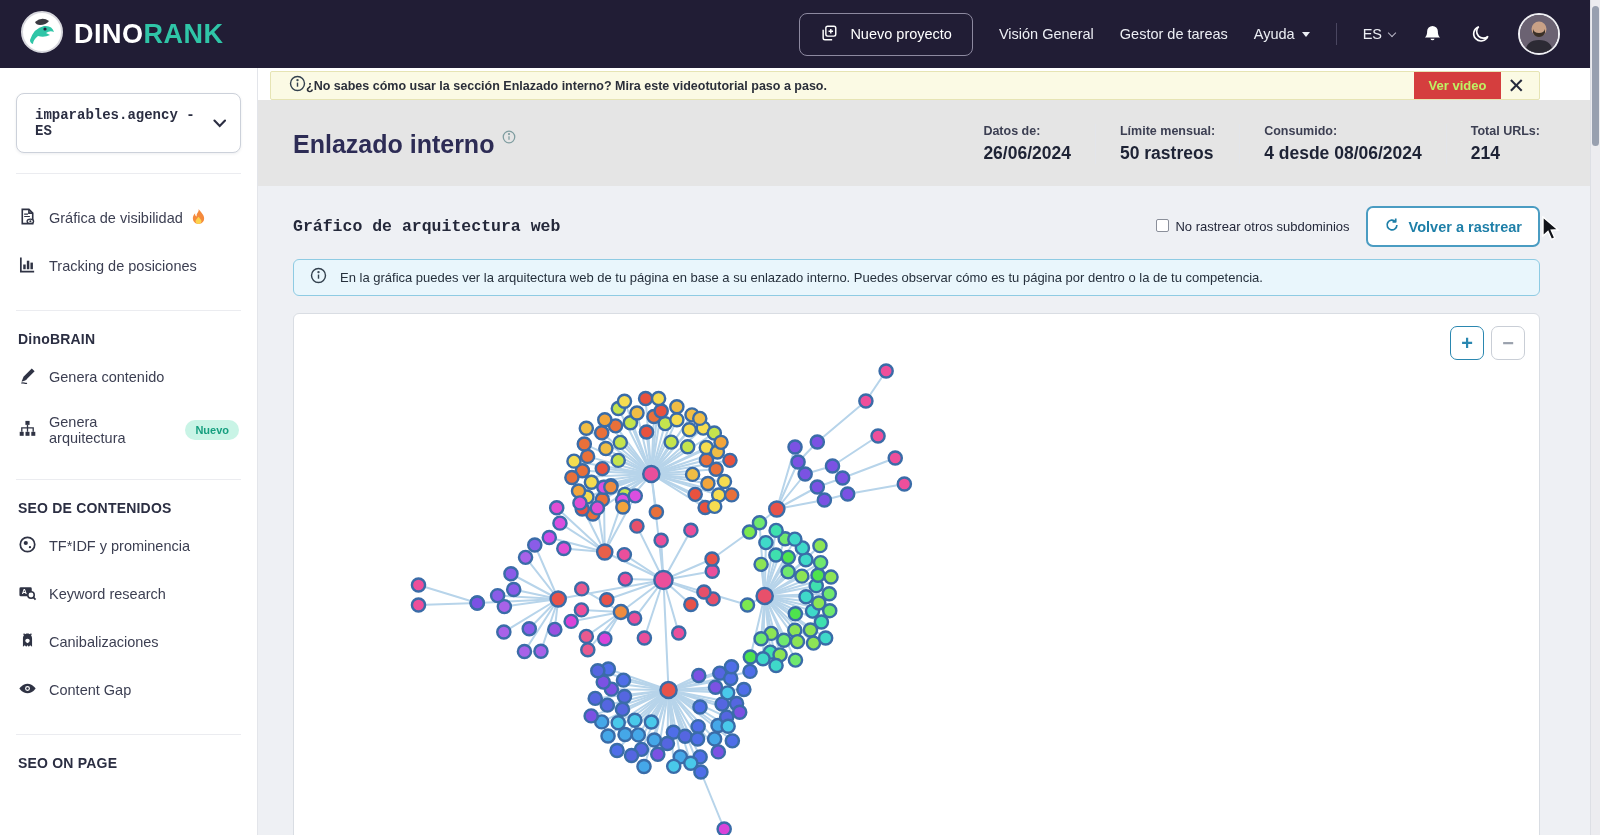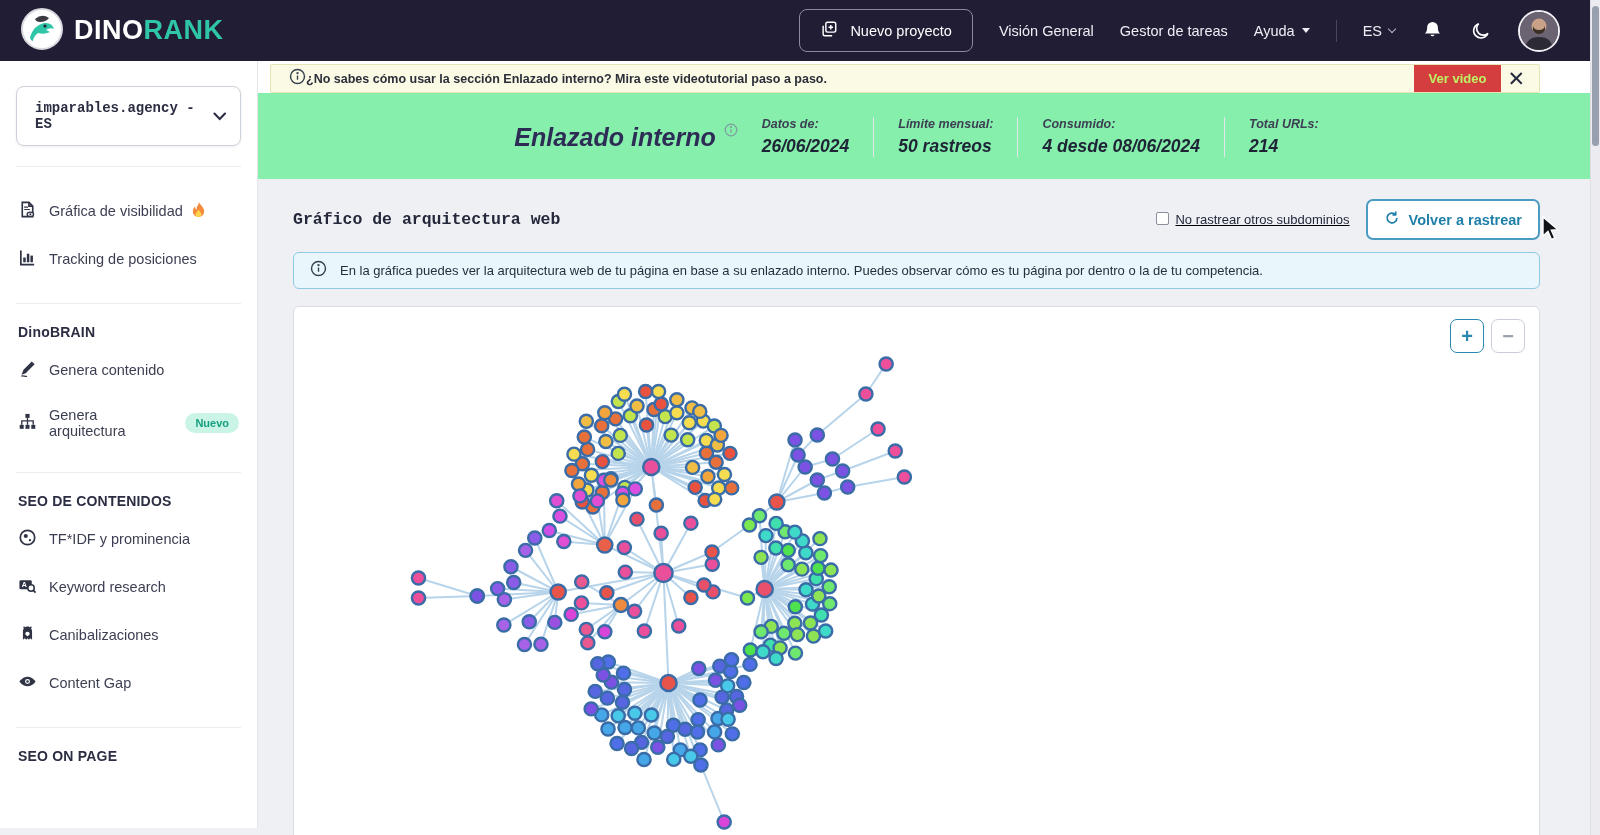--- a/index.html
+++ b/index.html
@@ -1,20 +1,20 @@
 <!DOCTYPE html>
 <html><head>
 <meta charset="utf-8">
 <style>
   * { margin:0; padding:0; box-sizing:border-box; }
   html,body { width:1600px; height:835px; overflow:hidden; background:#eef0f4;
               font-family:"Liberation Sans","DejaVu Sans",sans-serif; }
 
   
-  .navbar { height:61px; background:#211d35; display:flex; align-items:center;
+  .navbar { height:68px; background:#211d35; display:flex; align-items:center;
             justify-content:space-between; padding:0 26px 0 20px; }
   .brand { display:flex; align-items:center; gap:10px; cursor:pointer; }
   .brand-text { font-size:27px; font-weight:bold; letter-spacing:.5px; }
   .brand-text .dino { color:#ffffff; }
   .brand-text .rank { color:#2fc5a7; }
   .nav-right { display:flex; align-items:center; gap:26px; padding-right:14px; }
   .nav-link { color:#eceef4; font-size:14.5px; text-decoration:none; cursor:pointer;
               display:flex; align-items:center; gap:7px; white-space:nowrap; }
   .btn-new { display:flex; align-items:center; gap:12px; background:transparent;
              border:1px solid #8d89a0; border-radius:8px; color:#fff;
@@ -53,37 +53,37 @@
 
   .banner { margin:3px 60px 0 12px; height:31px; background:#fbfae4;
             border:1px solid #e6e4b4; border-radius:2px; display:flex;
             align-items:center; padding:0 14px 0 18px; }
   .banner-text { font-size:12.5px; font-weight:bold; color:#2b2f3a; flex:1; }
   .btn-ver-video { background:#d53e3e; color:#bef264; border:none; border-radius:0;
                    font-weight:bold; font-size:13px; padding:6px 15px; cursor:pointer; }
   .banner-close { font-size:21px; font-weight:bold; color:#252a3d; cursor:pointer;
                   margin-left:6px; line-height:1; }
 
-  .page-header { display:flex; align-items:center; justify-content:center;
-                 padding:24px 60px 22px 35px; background:#86efac;font-style:italic; }
+  .page-header { display:flex; align-items:center; justify-content:space-between;
+                 padding:24px 60px 22px 35px; background:#e5e5e5; }
   .page-title-wrap { display:flex; align-items:flex-start; gap:8px; }
   .page-title { font-size:25px; font-weight:bold; color:#2d2c55; }
   .stats { display:flex; align-items:center; }
   .stat { padding:0 24px; }
   .stat:last-child { padding-right:0; }
   .stat + .stat { border-left:1px solid #e3e5ea; }
   .stat-label { font-size:12.5px; font-weight:bold; color:#3c3f52; margin-bottom:5px; }
   .stat-value { font-size:17.5px; font-weight:bold; color:#1e2335; }
 
   .content { flex:1; background:#eef0f4; padding:20px 60px 0 35px; }
   .section-row { display:flex; align-items:center; justify-content:space-between;
                  margin-bottom:12px; }
   .section-title { font-size:16.5px; font-weight:bold; color:#24283a;font-family:Liberation Mono, monospace; }
   .section-controls { display:flex; align-items:center; gap:16px; }
-  .check-wrap { display:flex; align-items:flex-start; gap:6px; cursor:pointer;text-decoration:underline; }
+  .check-wrap { display:flex; align-items:flex-start; gap:6px; cursor:pointer; }
   .checkbox { width:13px; height:13px; border:1.4px solid #8a8f9a; border-radius:2px;
               background:#fff; }
   .check-label { font-size:13px; color:#24283a; }
   .btn-rastrear { display:flex; align-items:center; gap:9px; background:#fff;
                   border:2px solid #4a9cc2; border-radius:7px; color:#1e7fa8;
                   font-size:14.5px; font-weight:bold; padding:9px 16px; cursor:pointer; }
 
   .info-box { background:#e9f6fc; border:1px solid #8ecbe3; border-radius:6px;
               height:37px; display:flex; align-items:center; gap:13px;
               padding:0 16px; margin-bottom:17px; }

